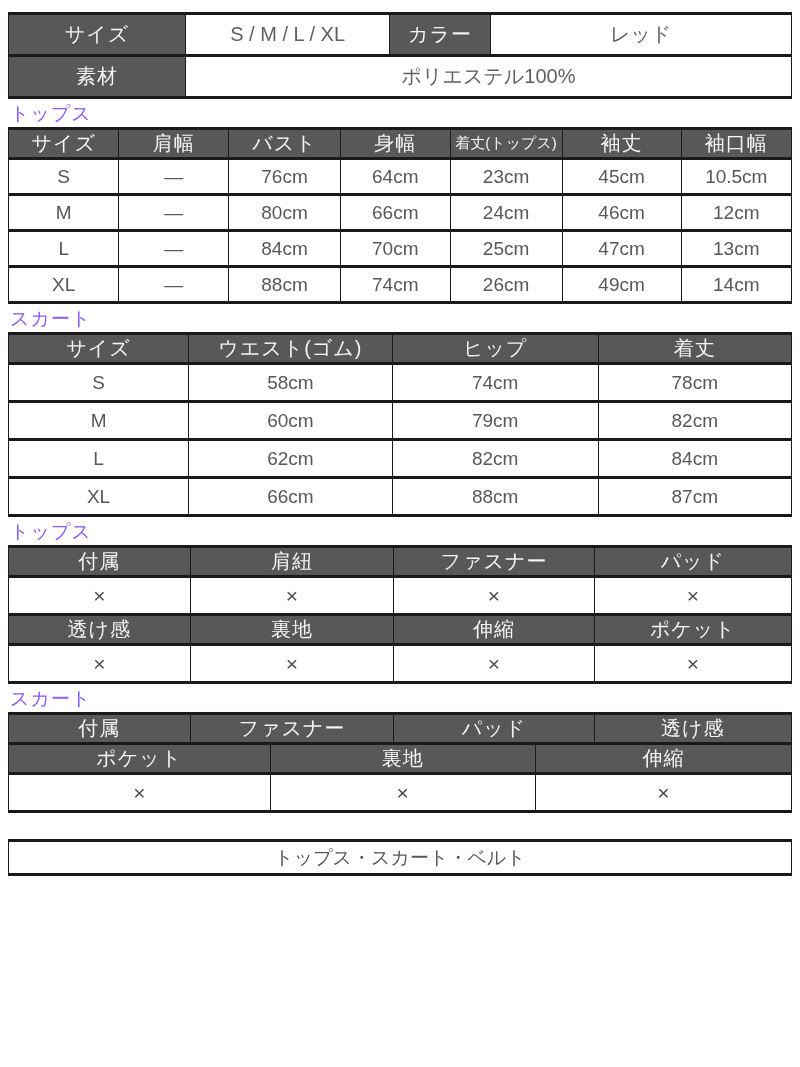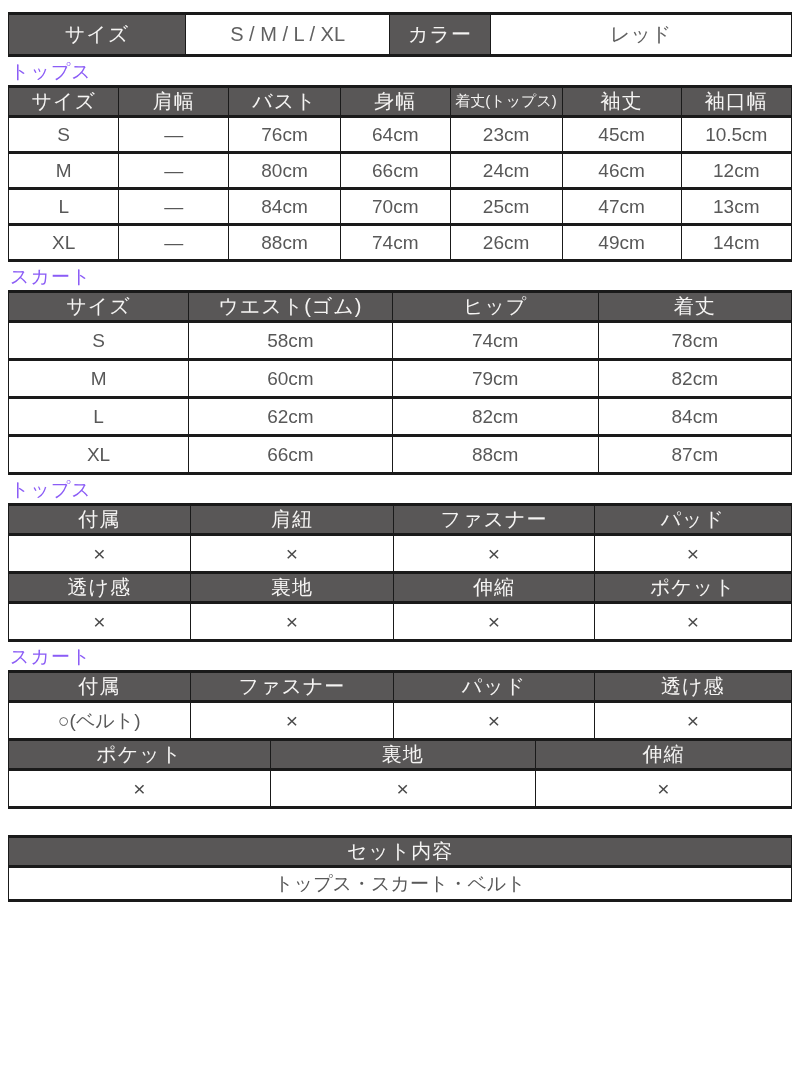--- a/index.html
+++ b/index.html
@@ -60,20 +60,24 @@
         <col style="width:12.8%">
         <col style="width:38.5%">
       </colgroup>
     <tbody>
         <tr>
       <th>サイズ</th>
       <td>S / M / L / XL</td>
       <th>カラー</th>
       <td>レッド</td>
     </tr>
+    <tr>
+      <th>素材</th>
+      <td colspan="3">ポリエステル100%</td>
+    </tr>
   </tbody>
     </table>
 
   <div class="section-label">トップス</div>
   <table class="t-size">
     <colgroup>
         <col style="width:14.1%">
         <col style="width:14.0%">
         <col style="width:14.3%">
         <col style="width:14.0%">
@@ -216,26 +220,20 @@
         <col style="width:25.6%">
         <col style="width:25.2%">
       </colgroup>
     <tbody>
         <tr>
       <th>付属</th>
       <th>ファスナー</th>
       <th>パッド</th>
       <th>透け感</th>
     </tr>
-    <tr>
-      <td>○(ベルト)</td>
-      <td class="mark">×</td>
-      <td class="mark">×</td>
-      <td class="mark">×</td>
-    </tr>
   </tbody>
     </table>
   <table class="t-feat t-feat2b">
     <colgroup>
         <col style="width:33.4%">
         <col style="width:33.9%">
         <col style="width:32.7%">
       </colgroup>
     <tbody>
         <tr>
@@ -246,22 +244,19 @@
     <tr>
       <td class="mark">×</td>
       <td class="mark">×</td>
       <td class="mark">×</td>
     </tr>
   </tbody>
     </table>
 
   <table class="t-set">
     <tbody>
-        <tr>
-      <th>セット内容</th>
-    </tr>
     <tr>
       <td>トップス・スカート・ベルト</td>
     </tr>
   </tbody>
     </table>
 
 </div>
 
 </body></html>

